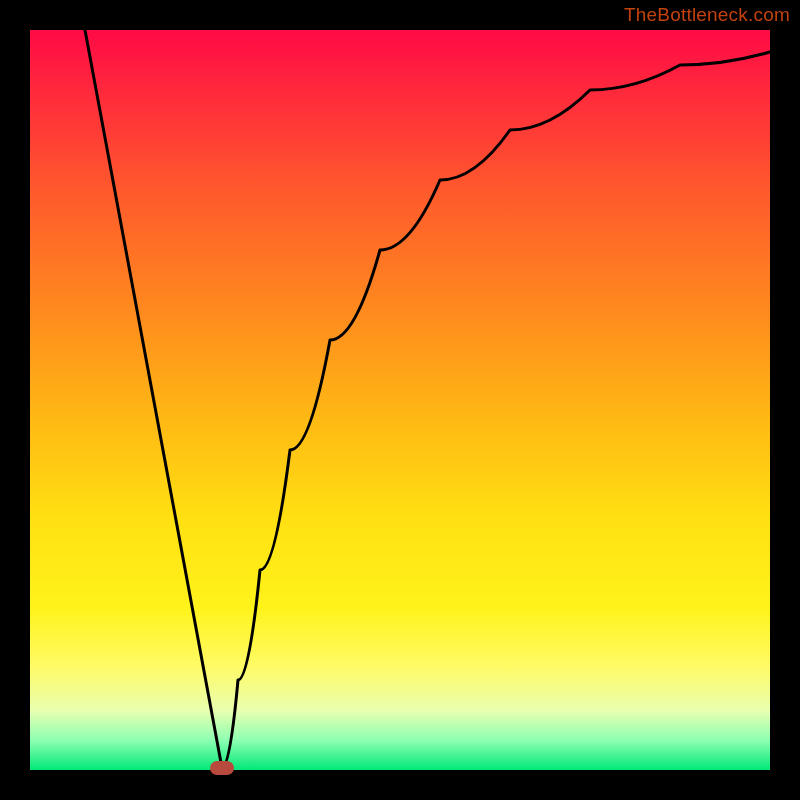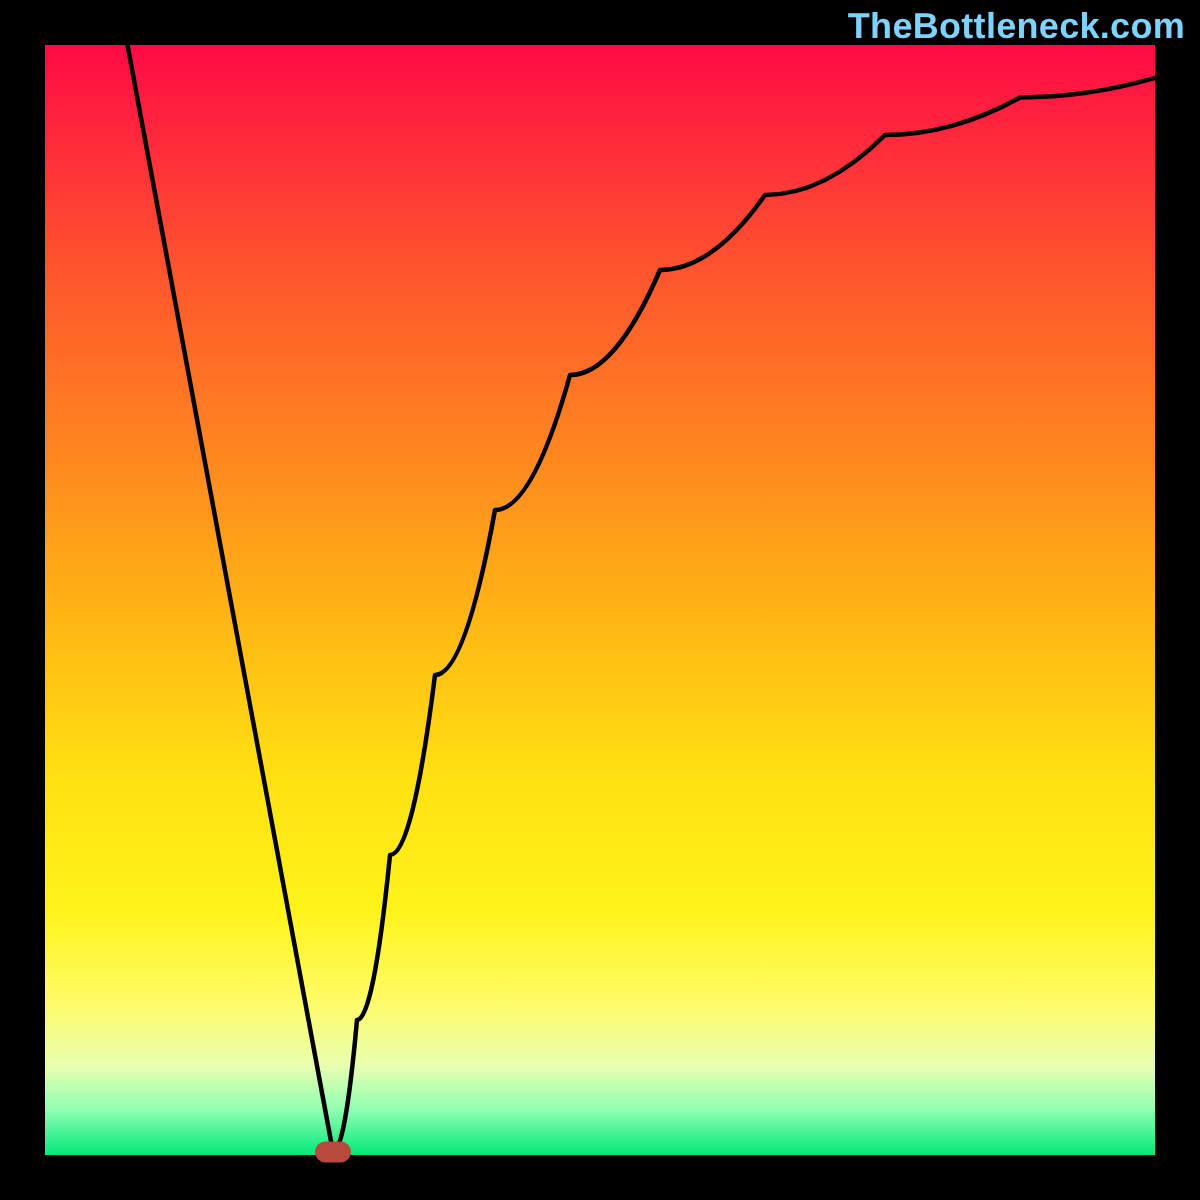--- a/index.html
+++ b/index.html
@@ -28,23 +28,23 @@
       #fffb66 86%,
       #e8ffb0 92%,
       #8dffb2 96%,
       #00e878 100%
     );
   }
   .watermark {
     position: absolute;
     top: 4px;
     right: 10px;
-    color: #7dd3fc;
-    font-size: 24px;
-    font-weight: 700;
+    color: #c2410c;
+    font-size: 19px;
+    font-weight: 400;
     letter-spacing: 0.2px;
     user-select: none;
   }
   .marker {
     position: absolute;
     width: 24px;
     height: 14px;
     background: #b84a3d;
     border-radius: 7px;
   }

